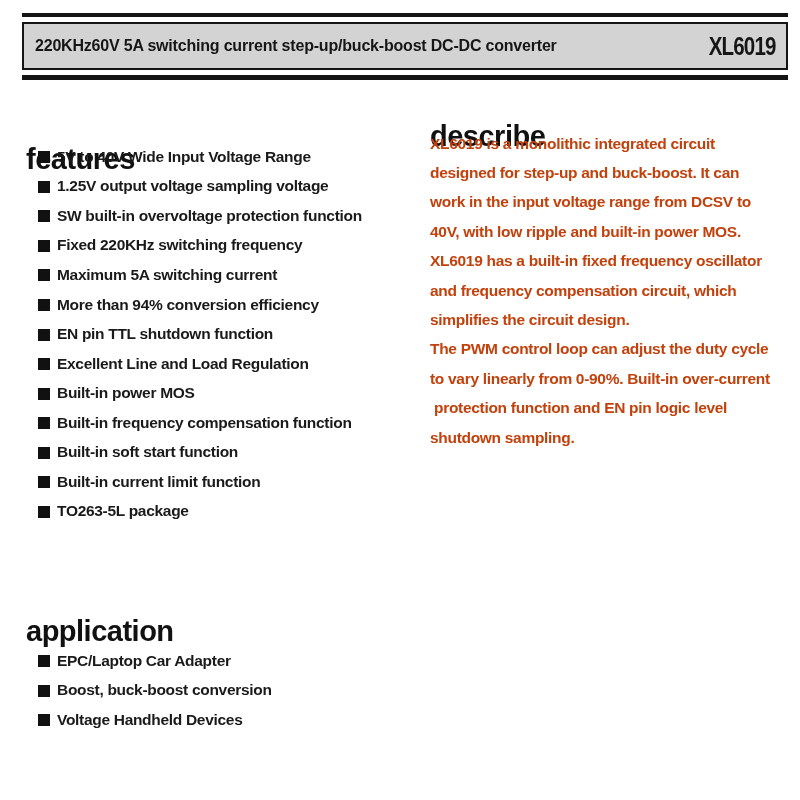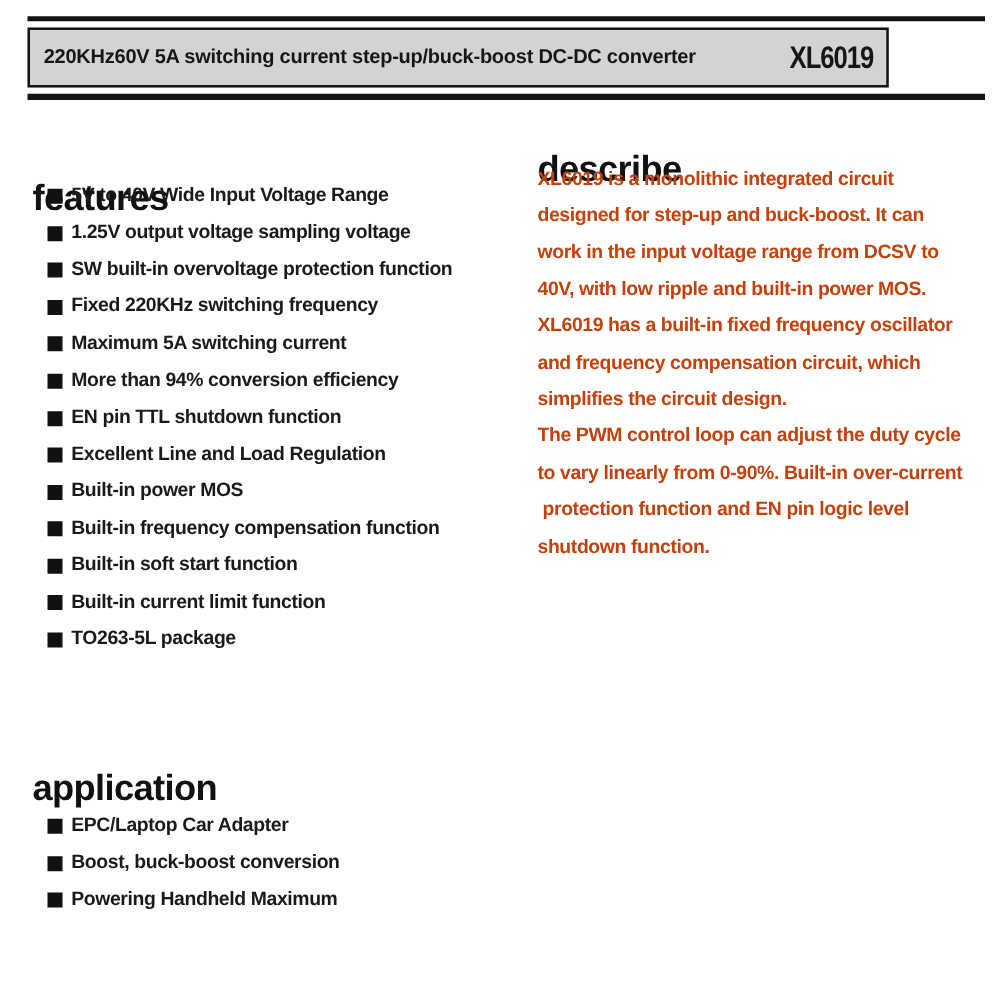--- a/index.html
+++ b/index.html
@@ -10,21 +10,21 @@
     font-family: "Liberation Sans", "DejaVu Sans", sans-serif;
     color: #161616;
     overflow: hidden;
   }
   .top-rule {
     position: absolute; left: 22px; top: 13px;
     width: 766px; height: 4px; background: #141414;
   }
   .header-bar {
     position: absolute; left: 22px; top: 22px;
-    width: 689px; height: 48px;
+    width: 766px; height: 48px;
     box-sizing: border-box;
     background: #d3d3d3;
     border: 2px solid #151515;
     display: flex; align-items: center; justify-content: space-between;
     padding: 0 10px 0 11px;
   }
   .header-title {
     font-size: 16px; font-weight: bold; letter-spacing: -0.2px;
     white-space: nowrap;
   }
@@ -153,33 +153,33 @@
     <div class="descline">XL6019 is a monolithic integrated circuit</div>
     <div class="descline">designed for step-up and buck-boost. It can</div>
     <div class="descline">work in the input voltage range from DCSV to</div>
     <div class="descline">40V, with low ripple and built-in power MOS.</div>
     <div class="descline">XL6019 has a built-in fixed frequency oscillator</div>
     <div class="descline">and frequency compensation circuit, which</div>
     <div class="descline">simplifies the circuit design.</div>
     <div class="descline">The PWM control loop can adjust the duty cycle</div>
     <div class="descline">to vary linearly from 0-90%. Built-in over-current</div>
     <div class="descline"> protection function and EN pin logic level</div>
-    <div class="descline">shutdown function.</div>
+    <div class="descline">shutdown sampling.</div>
   </div>
 
   <h2 class="section-heading" id="application-heading">application</h2>
 
   <ul class="bullet-list" id="application-list">
     <li>
         <span class="bullet-sq"></span>
         <span class="bullet-label">EPC/Laptop Car Adapter</span>
       </li>
     <li>
         <span class="bullet-sq"></span>
         <span class="bullet-label">Boost, buck-boost conversion</span>
       </li>
     <li>
         <span class="bullet-sq"></span>
-        <span class="bullet-label">Powering Handheld Maximum</span>
+        <span class="bullet-label">Voltage Handheld Devices</span>
       </li>
   </ul>
 
 </div>
 
 </body></html>

